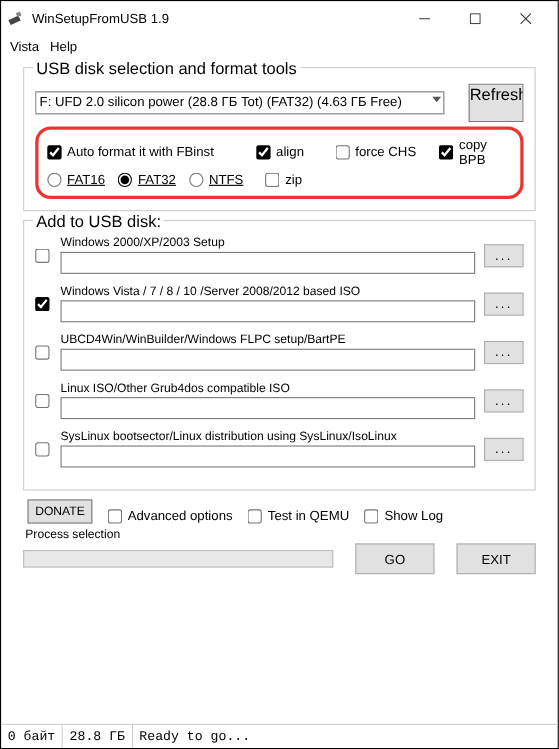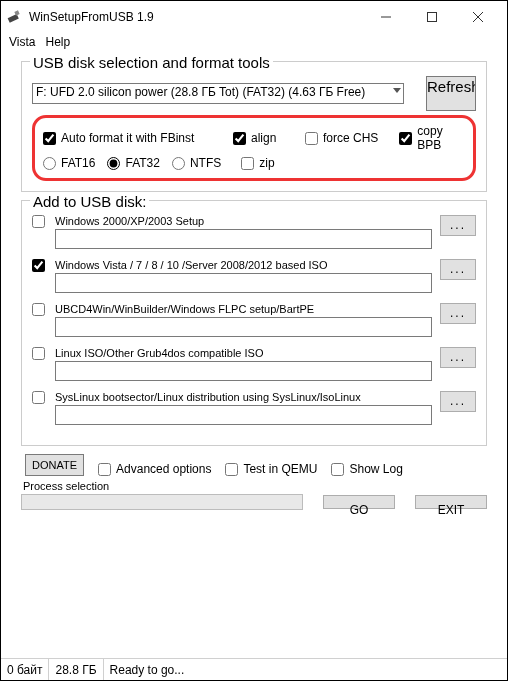--- a/index.html
+++ b/index.html
@@ -14,40 +14,40 @@
   .fieldset { border: 1px solid #ccc; position: relative; margin-bottom: 8px; padding: 14px 10px 10px 10px; }
   .fieldset .legend { position: absolute; top: -8px; left: 8px; background: #fff; padding: 0 3px; font-size: 15px; }
   .disk-row { display: flex; gap: 22px; align-items: center; margin-bottom: 6px; overflow: hidden; }
   .disk-sel { flex: 1; height: 21px; border: 1px solid #7a7a7a; padding: 1px 3px; overflow: hidden; white-space: nowrap; position: relative; }
   .disk-sel::after { content: ""; position: absolute; right: 2px; top: 4px; width: 0; height: 0; border-left: 4px solid transparent; border-right: 4px solid transparent; border-top: 5px solid #555; }
   .btn-small { height: 35px; min-width: 50px; border: 1px solid #7a7a7a; background: #e1e1e1; text-align: center; line-height: 19px; font-size: 15px; }
   .red-box { border: 3px solid #e33; border-radius: 14px; padding: 6px 8px 8px 8px; margin-top: -2px; }
   .fmt-row1 { display: flex; align-items: center; gap: 20px; margin-bottom: 4px; }
   .fmt-row1 .left-grp { flex: 0 0 170px; }
   .fmt-row2 { display: flex; align-items: center; gap: 20px; }
-  .radios { display: flex; gap: 12px; }
+  .radios { display: flex; gap: 12px; text-decoration: underline; }
   .chk { display: flex; align-items: center; gap: 3px; }
   input[type=checkbox], input[type=radio] { margin: 0 2px 0 0; width: 13px; height: 13px; accent-color: #000; }
   .num-box { width: 22px; height: 17px; border: 1px solid #7a7a7a; display: inline-block; text-align: center; line-height: 15px; font-size: 11px; margin-left: 2px; }
-  .add-row { display: flex; align-items: flex-start; gap: 8px; margin-bottom: 10px; }
+  .add-row { display: flex; align-items: center; gap: 8px; margin-bottom: 10px; }
   .add-check { width: 14px; height: 14px; margin-bottom: 4px; }
   .add-body { flex: 1; }
   .add-label { font-size: 11px; margin-bottom: 2px; }
   .path-box { height: 20px; border: 1px solid #7a7a7a; background: #fff; }
   .browse { width: 36px; height: 21px; border: 1px solid #adadad; background: #e1e1e1; text-align: center; line-height: 18px; font-size: 12px; letter-spacing: 2px; }
 
   .bottom-opts { display: flex; align-items: flex-end; gap: 14px; margin: 6px 0 4px 4px; }
   .donate { height: 22px; padding: 0 6px; border: 1px solid #7a7a7a; background: #e1e1e1; line-height: 20px; font-size: 11px; }
   .proc-label { font-size: 11px; margin: 2px 0 2px 2px; }
   .proc-row { display: flex; align-items: center; gap: 20px; }
   .progress { flex: 1; height: 16px; border: 1px solid #bcbcbc; background: #e8e8e8; }
-  .big-btn { width: 72px; height: 14px; border: 1px solid #adadad; background: #e1e1e1; text-align: center; line-height: 28px; font-size: 12px; }
+  .big-btn { width: 72px; height: 28px; border: 1px solid #adadad; background: #e1e1e1; text-align: center; line-height: 28px; font-size: 12px; }
 
   .statusbar { position: absolute; bottom: 0; left: 0; right: 0; height: 22px; border-top: 1px solid #d0d0d0; display: flex; align-items: center; font-size: 11px; }
-  .statusbar .cell { border-right: 1px solid #d0d0d0; padding: 0 6px; height: 100%; display: flex; align-items: center; }
+  .statusbar .cell { border-right: 1px solid #d0d0d0; padding: 0 6px; height: 100%; display: flex; align-items: center; font-family: Liberation Mono, monospace; }
   .statusbar .cell:last-child { border-right: none; flex: 1; }
 </style>
 </head>
 <body>
 
 <div class="titlebar">
   <span class="icon">
     <svg viewBox="0 0 16 16">
         <rect x="1" y="7" width="10" height="5" fill="#444" transform="rotate(-25 6 9)"></rect>
         <rect x="8" y="2" width="4" height="4" fill="#888" transform="rotate(-25 10 4)"></rect>

